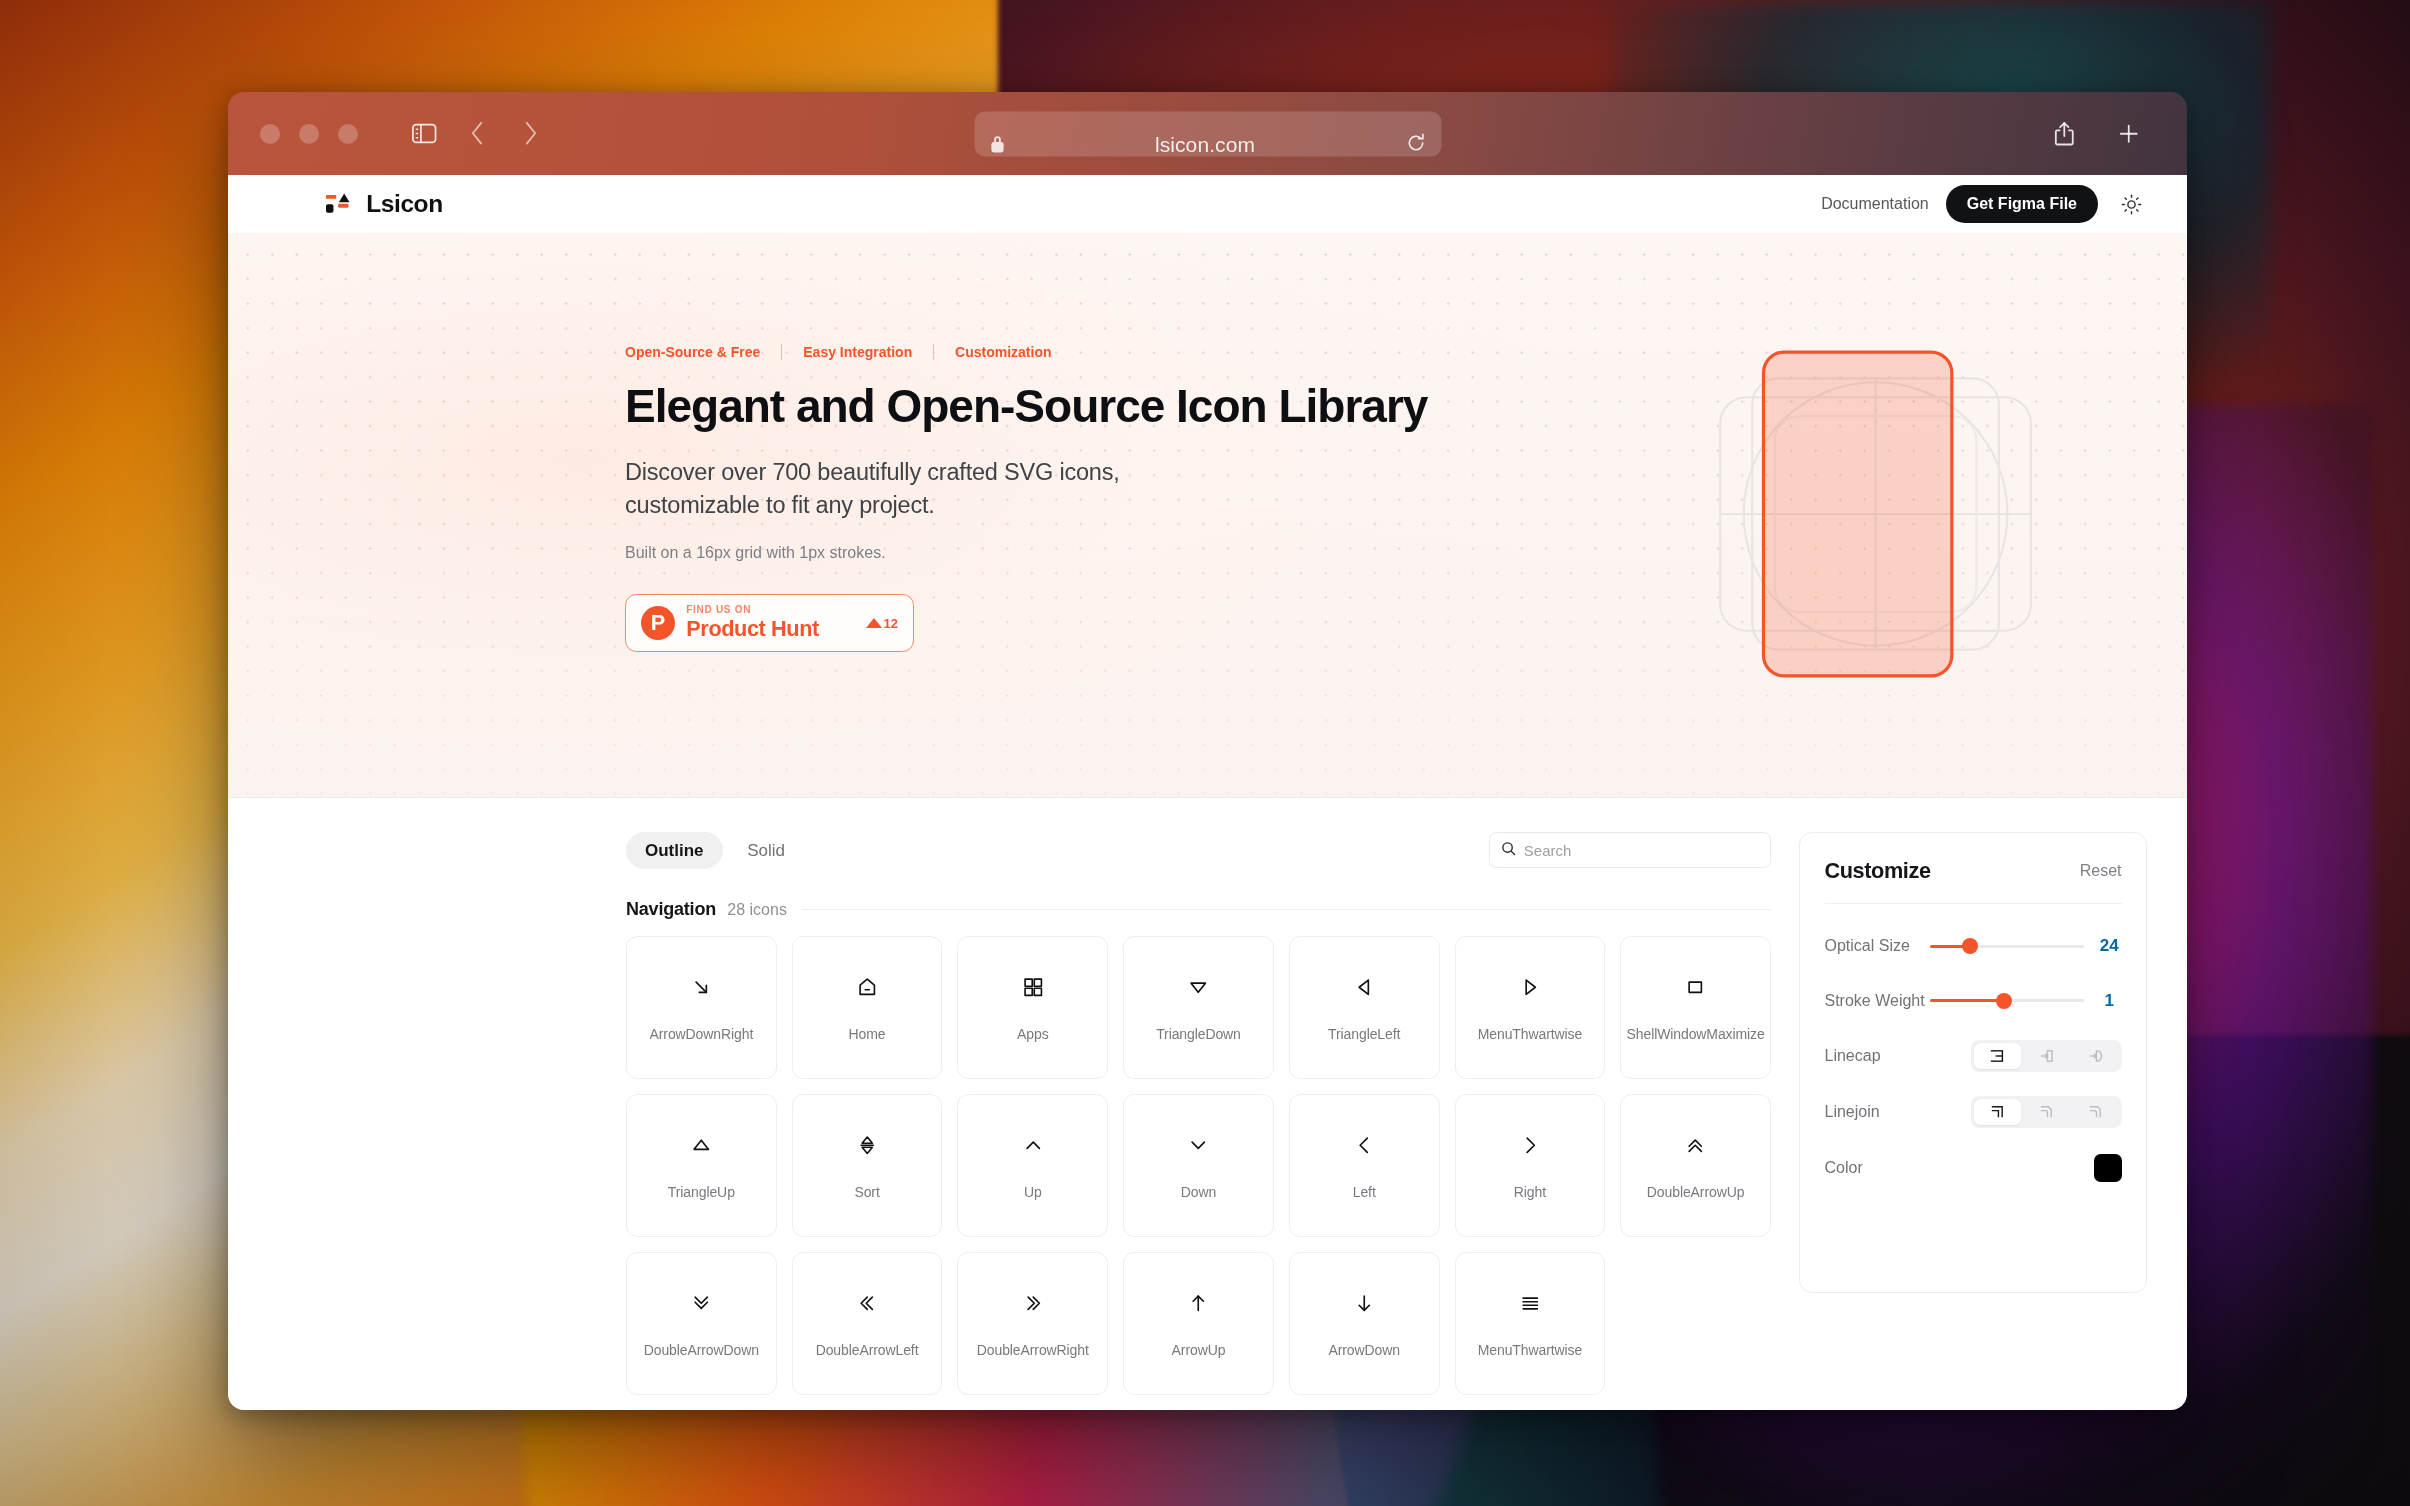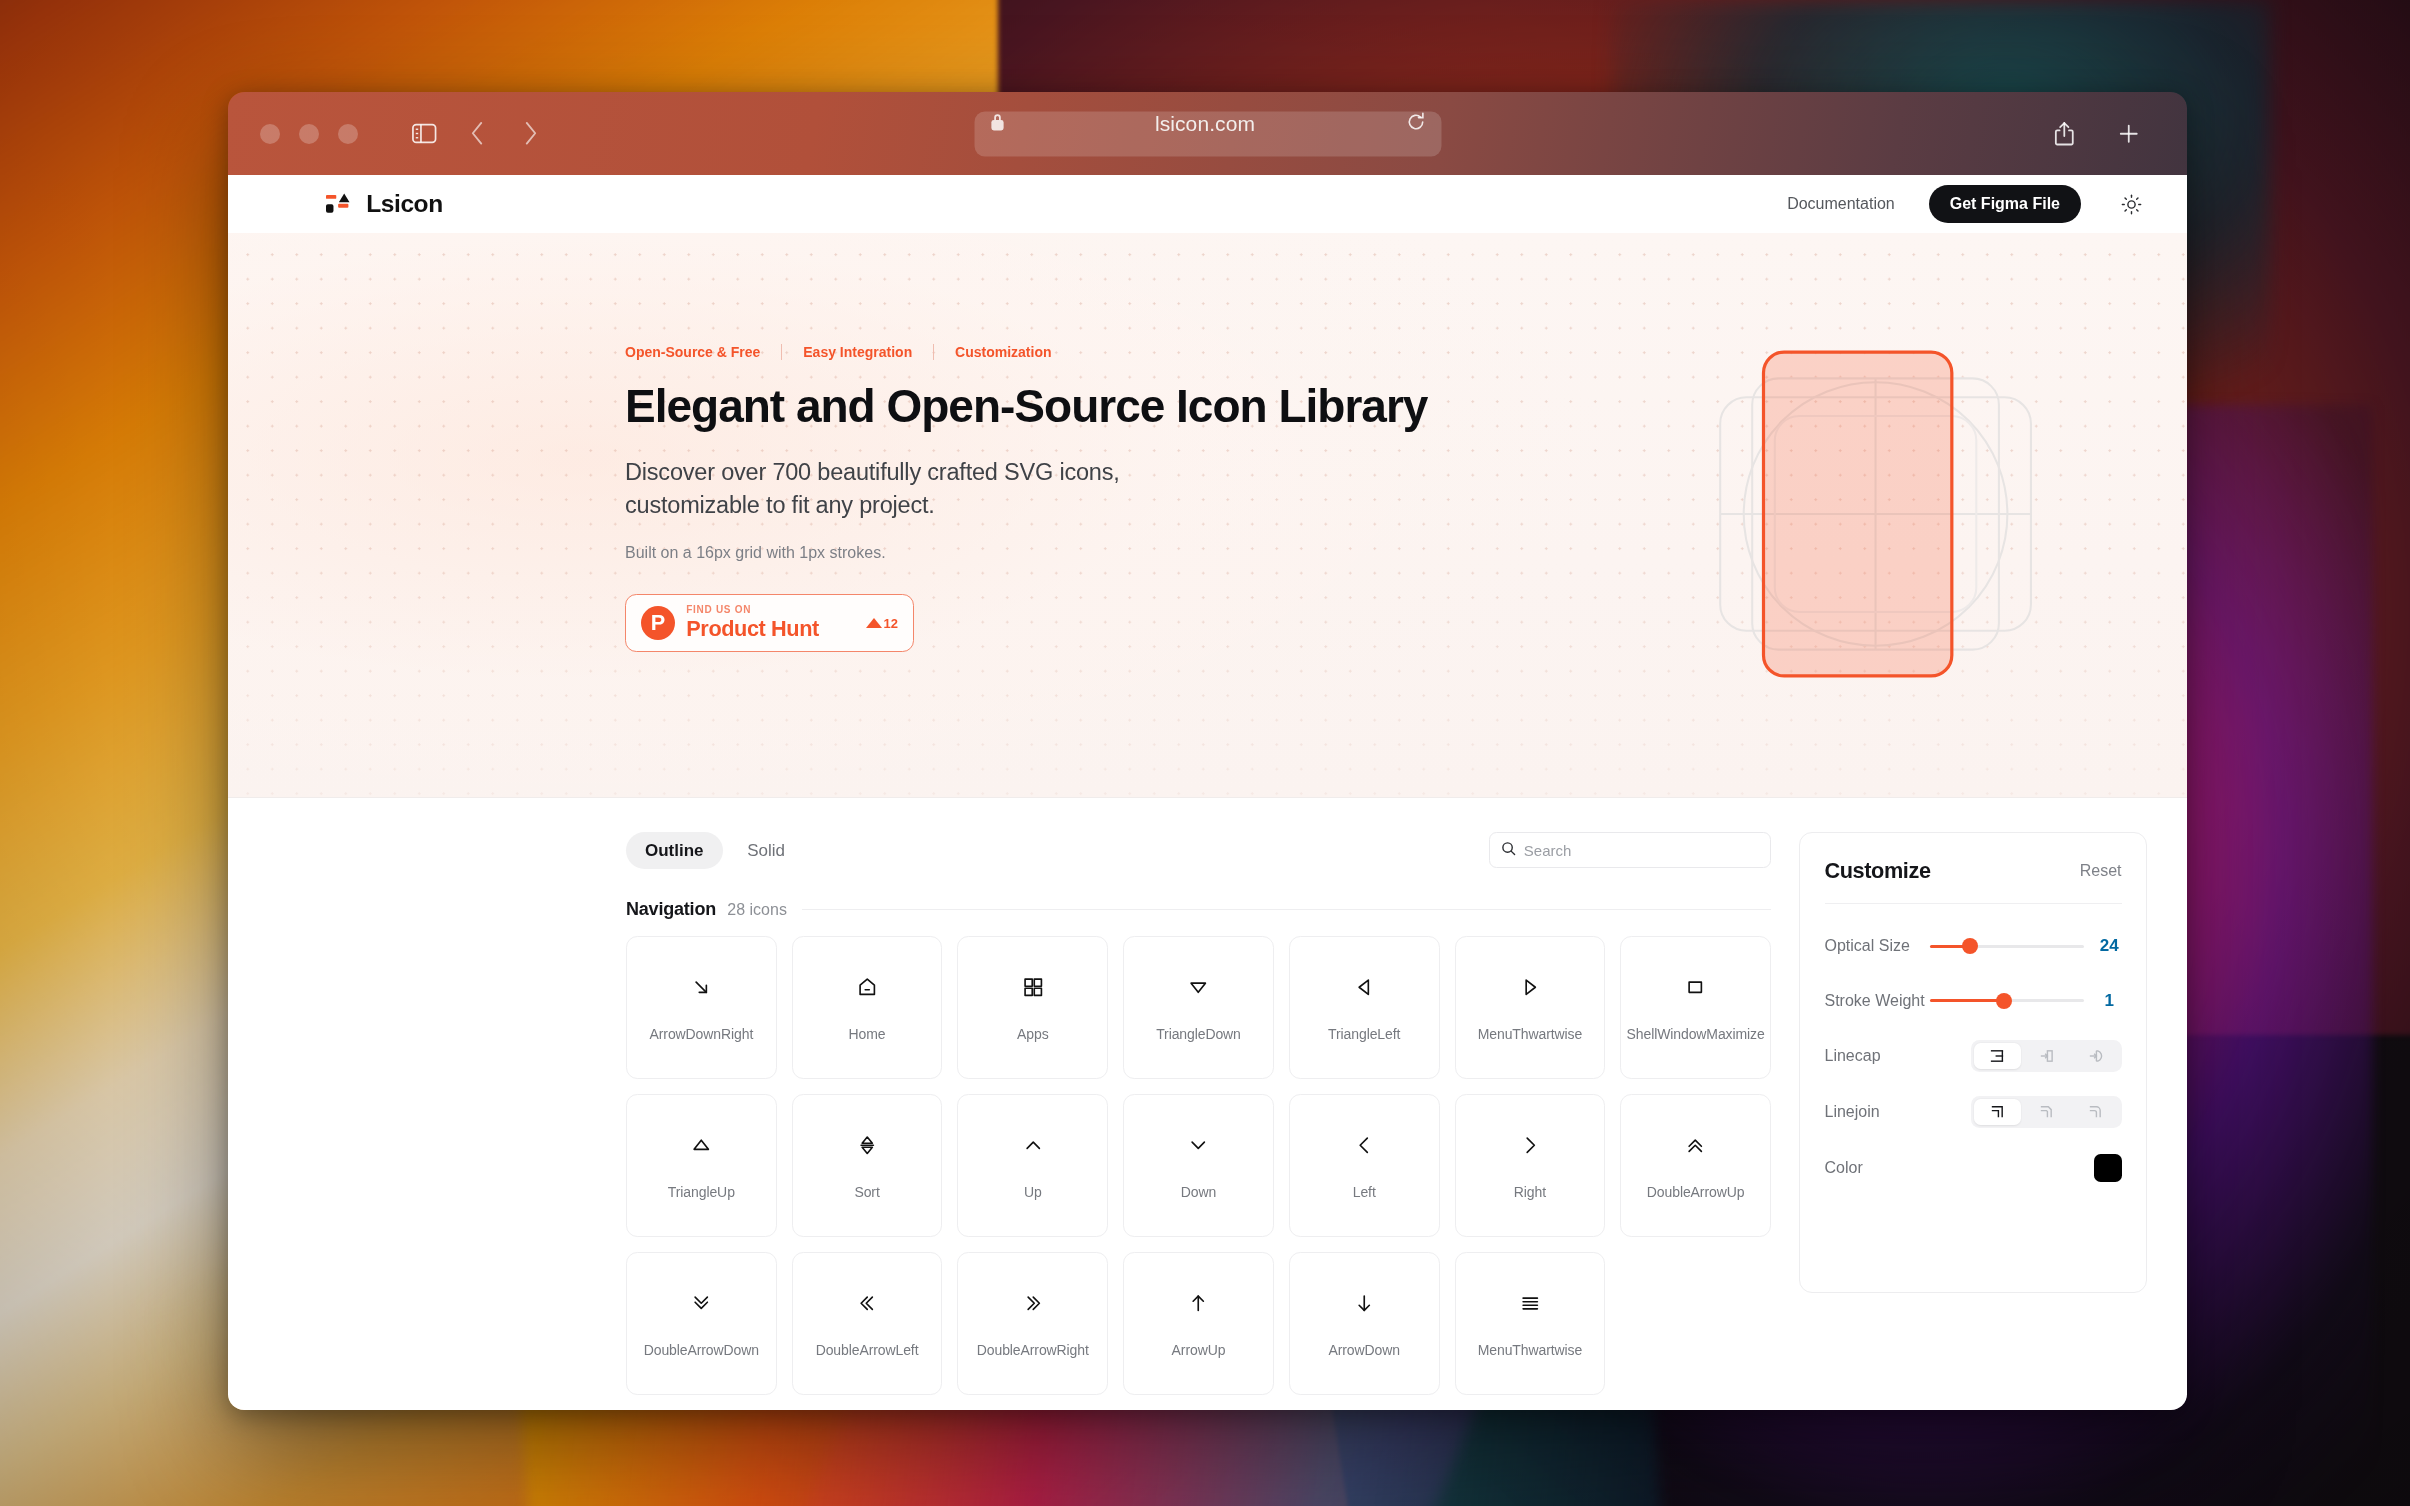--- a/index.html
+++ b/index.html
@@ -114,21 +114,21 @@
     color: rgba(255,255,255,.86);
   }
   .tb-btn.dim { color: rgba(255,255,255,.62); }
   #url-bar {
     position: absolute;
     left: 50%; top: 50%;
     transform: translate(-50%,-50%);
     width: 467px; height: 45px;
     background: rgba(255,255,255,.16);
     border-radius: 10.4px;
-    display: flex; align-items: flex-start;
+    display: flex; align-items: flex-end;
     padding: 0 15px;
   }
   #url-text {
     flex: 1; text-align: center;
     color: #f3eeec; font-size: 21px;
     letter-spacing: 0.1px;
   }
   .tb-right { margin-left: auto; display: flex; align-items: center; gap: 11.3px; }
 
   
@@ -141,21 +141,21 @@
   #site-header {
     height: 58px;
     display: flex; align-items: center;
     padding: 0 40px 0 98px;
     background: #fff;
     position: relative; z-index: 5;
   }
   .brand { display: flex; align-items: center; gap: 12.2px; }
   .brand-mark { position: relative; width: 28px; height: 24.5px; }
   .brand-name { font-size: 24.5px; font-weight: 700; color: #111; letter-spacing: -0.4px; }
-  .hdr-right { margin-left: auto; display: flex; align-items: center; gap: 34px; }
+  .hdr-right { margin-left: auto; display: flex; align-items: center; gap: 17px; }
   #nav-docs { font-size: 16px; color: #55585d; }
   #figma-btn {
     background: #111215; color: #fff;
     font-size: 16px; font-weight: 700;
     padding: 10.4px 21px; border-radius: 941px;
     border: none;
   }
   #theme-toggle { width: 32px; height: 32px; display: flex; align-items: center; justify-content: center; color: #2b2d31; }
 
   

